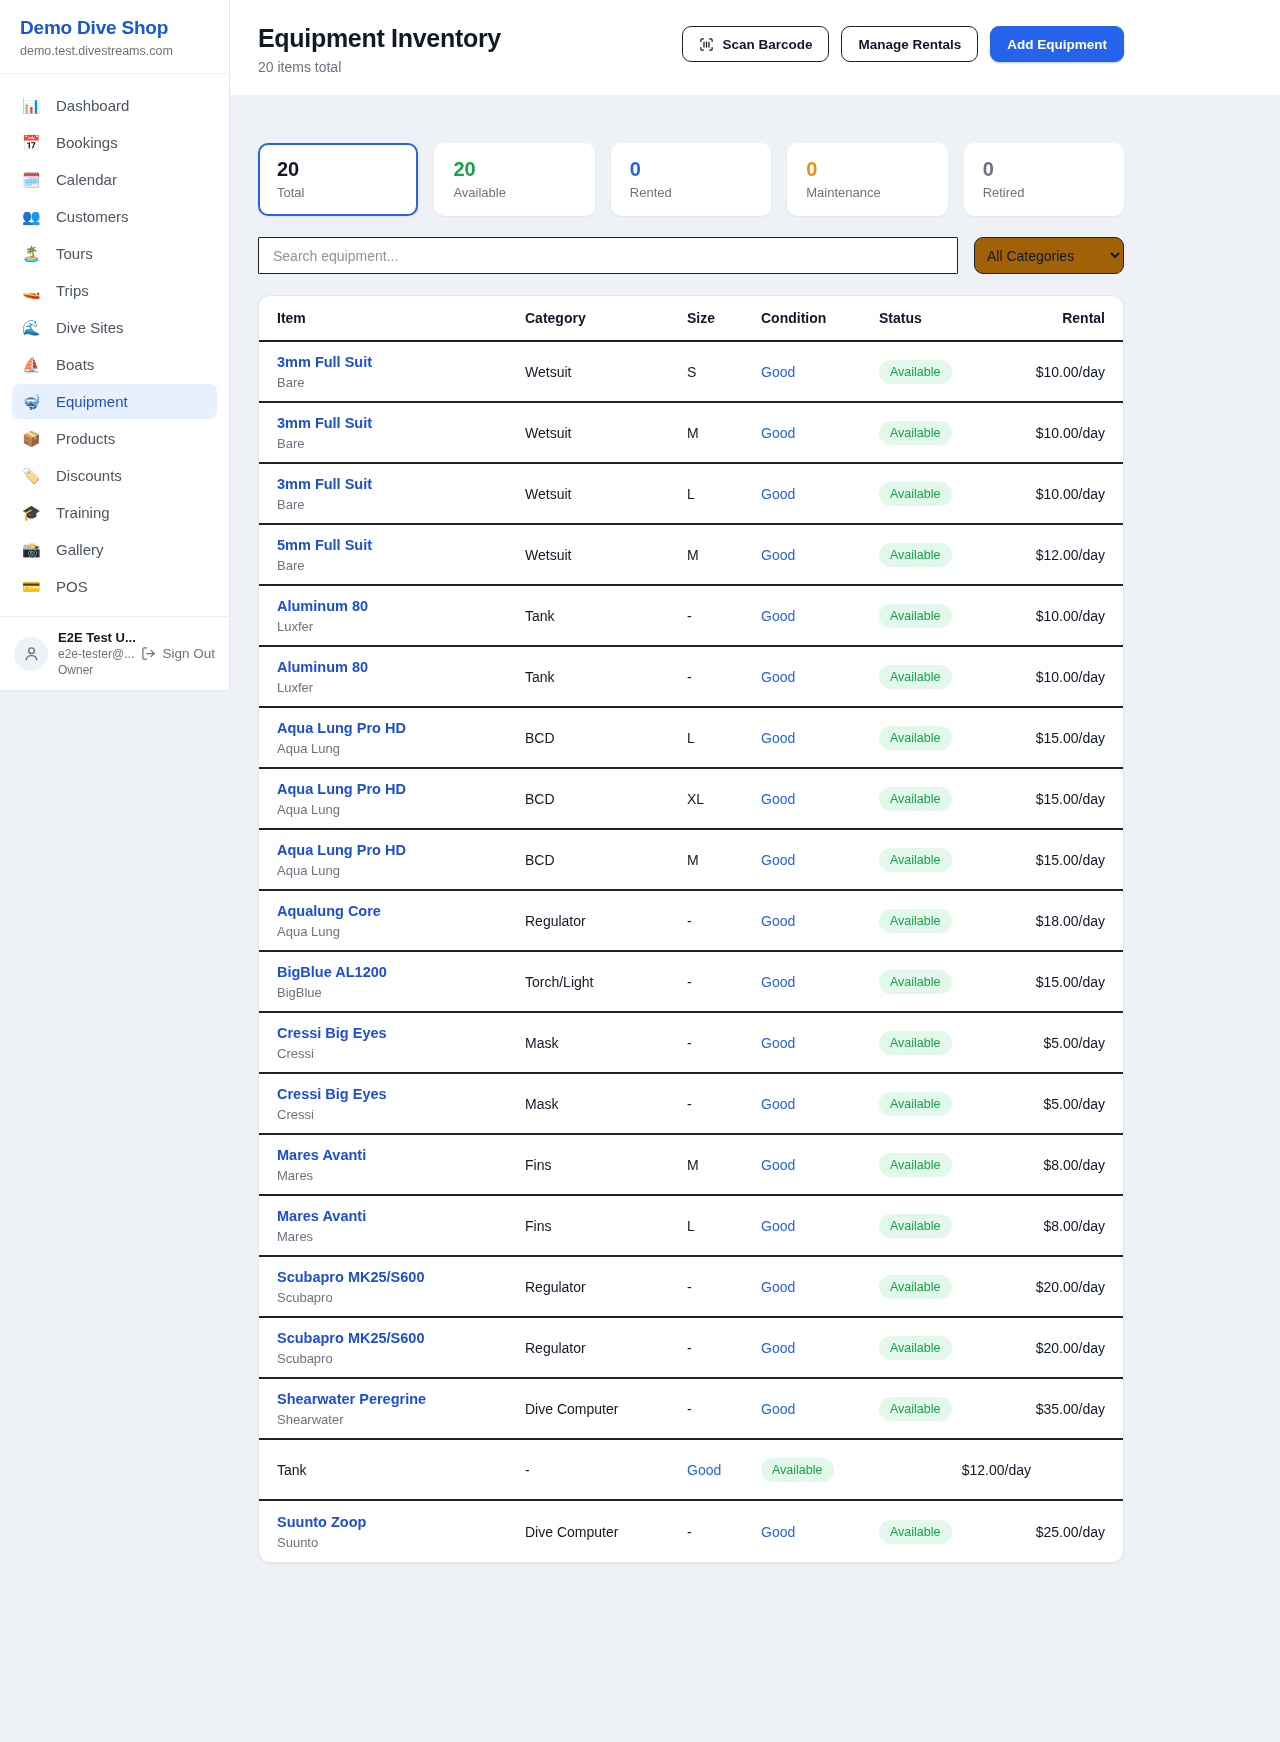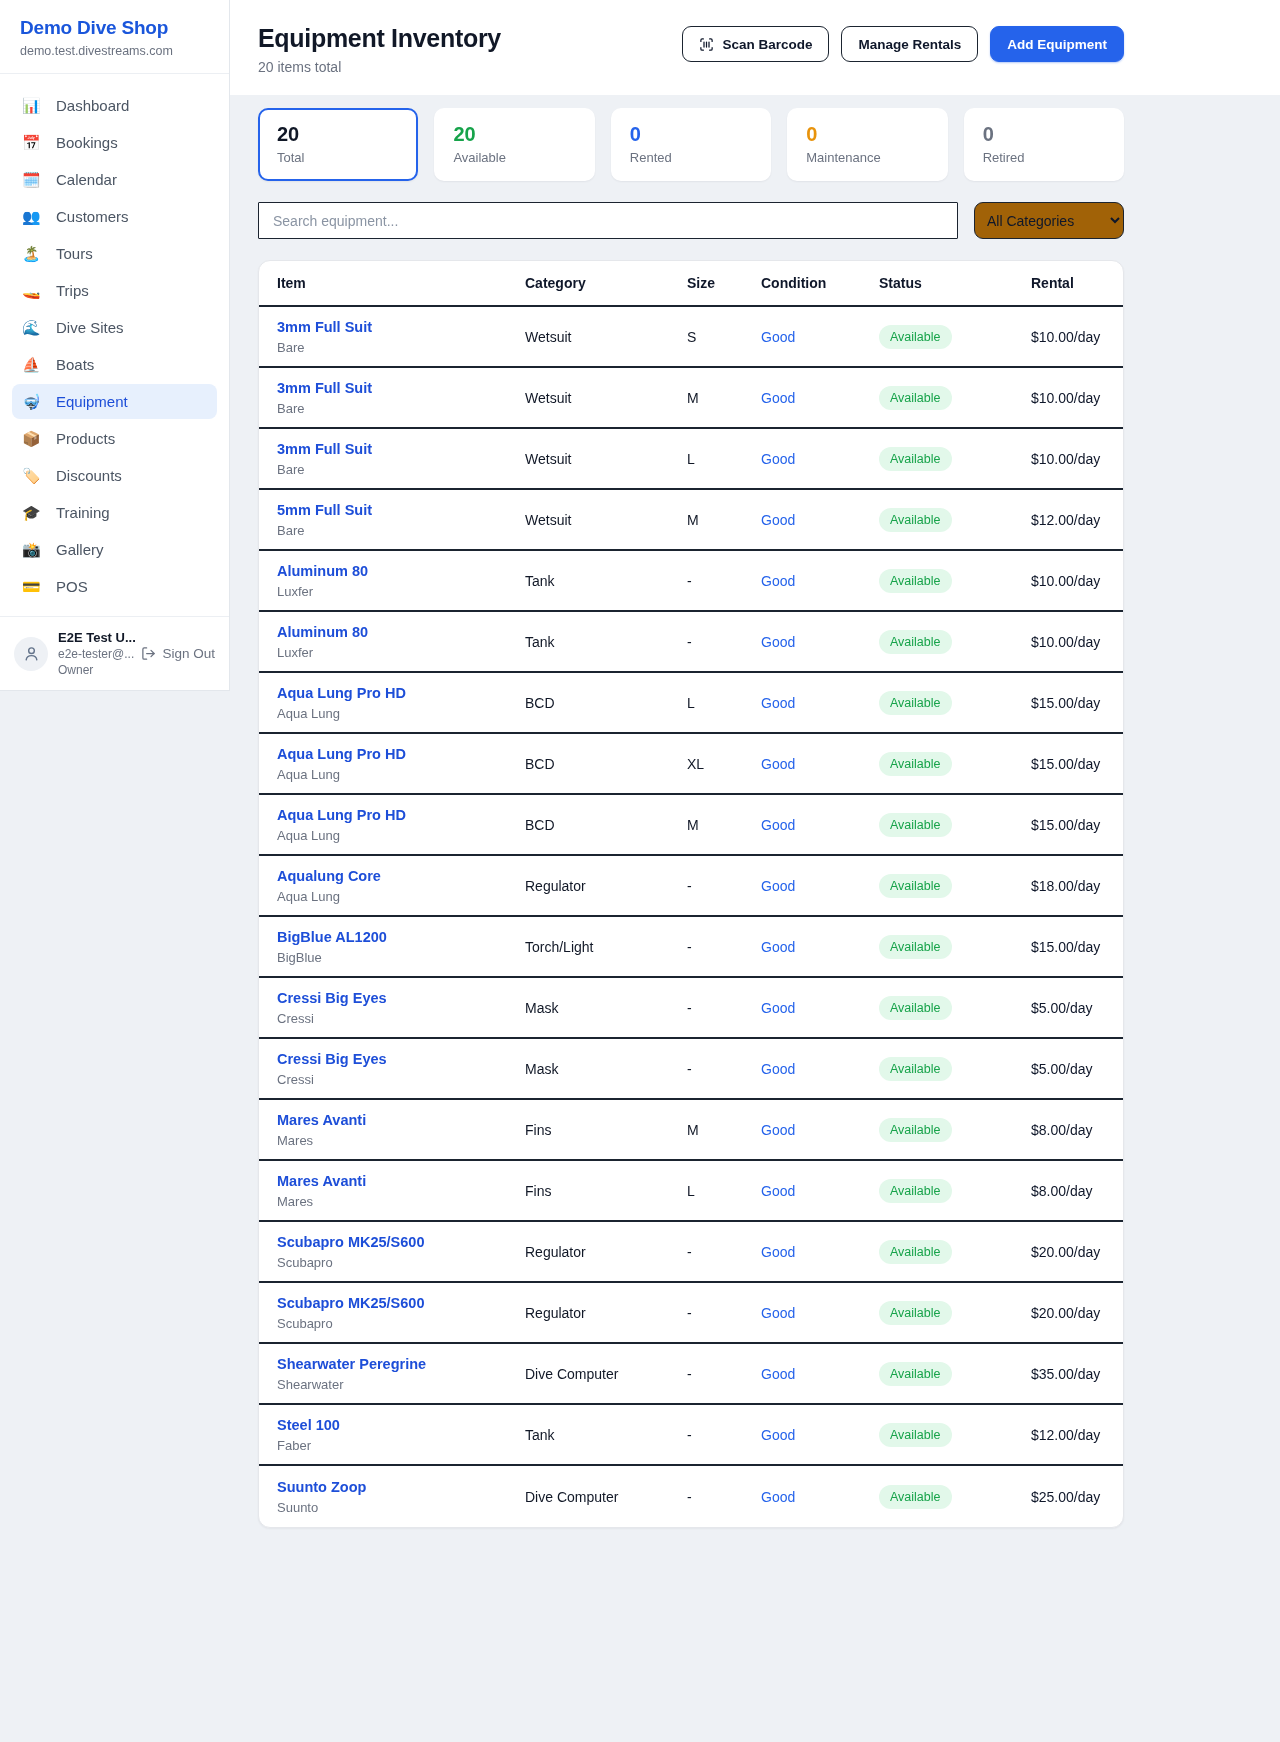--- a/index.html
+++ b/index.html
@@ -66,21 +66,21 @@
     font-size: 13.5px; font-weight: 600; font-family: inherit;
     display: inline-flex; align-items: center; gap: 8px; cursor: pointer; white-space: nowrap;
   }
   .btn-primary { background: #2563eb; border-color: #2563eb; color: #fff; box-shadow: 0 1px 2px rgba(37,99,235,.35); }
 
   
   .stats { display: flex; gap: 16px; margin-top: 13px; }
   .stat-card {
     width: 194px; background: #fff; border-radius: 10px;
     padding: 13px 17px 14px; border: 2px solid transparent;
-    box-shadow: 0 1px 2px rgba(16,24,40,.06); cursor: pointer;
+    box-shadow: 0 1px 2px rgba(16,24,40,.06); cursor: pointer; margin-top: 35px;
   }
   .stat-card.active { border-color: #2563eb; }
   .stat-value { font-size: 20px; font-weight: 800; }
   .stat-label { font-size: 13px; color: #6b7280; margin-top: 4px; }
 
   
   .filters { display: flex; gap: 16px; margin-top: 21px; }
   .search-input {
     flex: 1; height: 37px; border: 1.5px solid #1b2430; border-radius: 1px;
     padding: 0 14px; font-size: 14px; font-family: inherit; background: #fff; color: #0f172a;
@@ -100,21 +100,21 @@
     display: grid;
     grid-template-columns: 248px 162px 74px 118px 152px 1fr;
     align-items: center; padding: 0 18px;
   }
   .thead {
     height: 46px; border-bottom: 2px solid #1b2430;
     font-size: 14px; font-weight: 700; color: #0f172a;
   }
   .trow { height: 61px; border-bottom: 2px solid #1b2430; }
   .trow:last-child { border-bottom: none; }
-  .col-rental { }
+  .col-rental { text-align: right; }
   .item-name { color: #1d4ed8; font-weight: 700; font-size: 14.5px; text-decoration: none; cursor: pointer; display: inline-block; }
   .item-brand { color: #6b7280; font-size: 13px; margin-top: 4px; }
   .cell-plain { font-size: 14px; color: #111827; }
   .cond-link { color: #2563eb; font-size: 14px; text-decoration: none; cursor: pointer; text-align: center; }
   .badge {
     display: inline-block; background: #e2f8ea; color: #17a34a;
     font-size: 12.5px; padding: 5px 11px; border-radius: 999px;
   }
   .cell-rental { font-size: 14px; color: #0f172a; }
   svg { display: block; }
@@ -512,24 +512,20 @@
       <div class="item-brand">Shearwater</div>
     </div>
     <div class="cell-plain">Dive Computer</div>
     <div class="cell-plain">-</div>
     <div><a class="cond-link">Good</a></div>
     <div><span class="badge">Available</span></div>
     <div class="col-rental cell-rental">$35.00/day</div>
   </div>
 
   <div class="trow">
-    <div>
-      <a class="item-name">Steel 100</a>
-      <div class="item-brand">Faber</div>
-    </div>
     <div class="cell-plain">Tank</div>
     <div class="cell-plain">-</div>
     <div><a class="cond-link">Good</a></div>
     <div><span class="badge">Available</span></div>
     <div class="col-rental cell-rental">$12.00/day</div>
   </div>
 
   <div class="trow">
     <div>
       <a class="item-name">Suunto Zoop</a>

